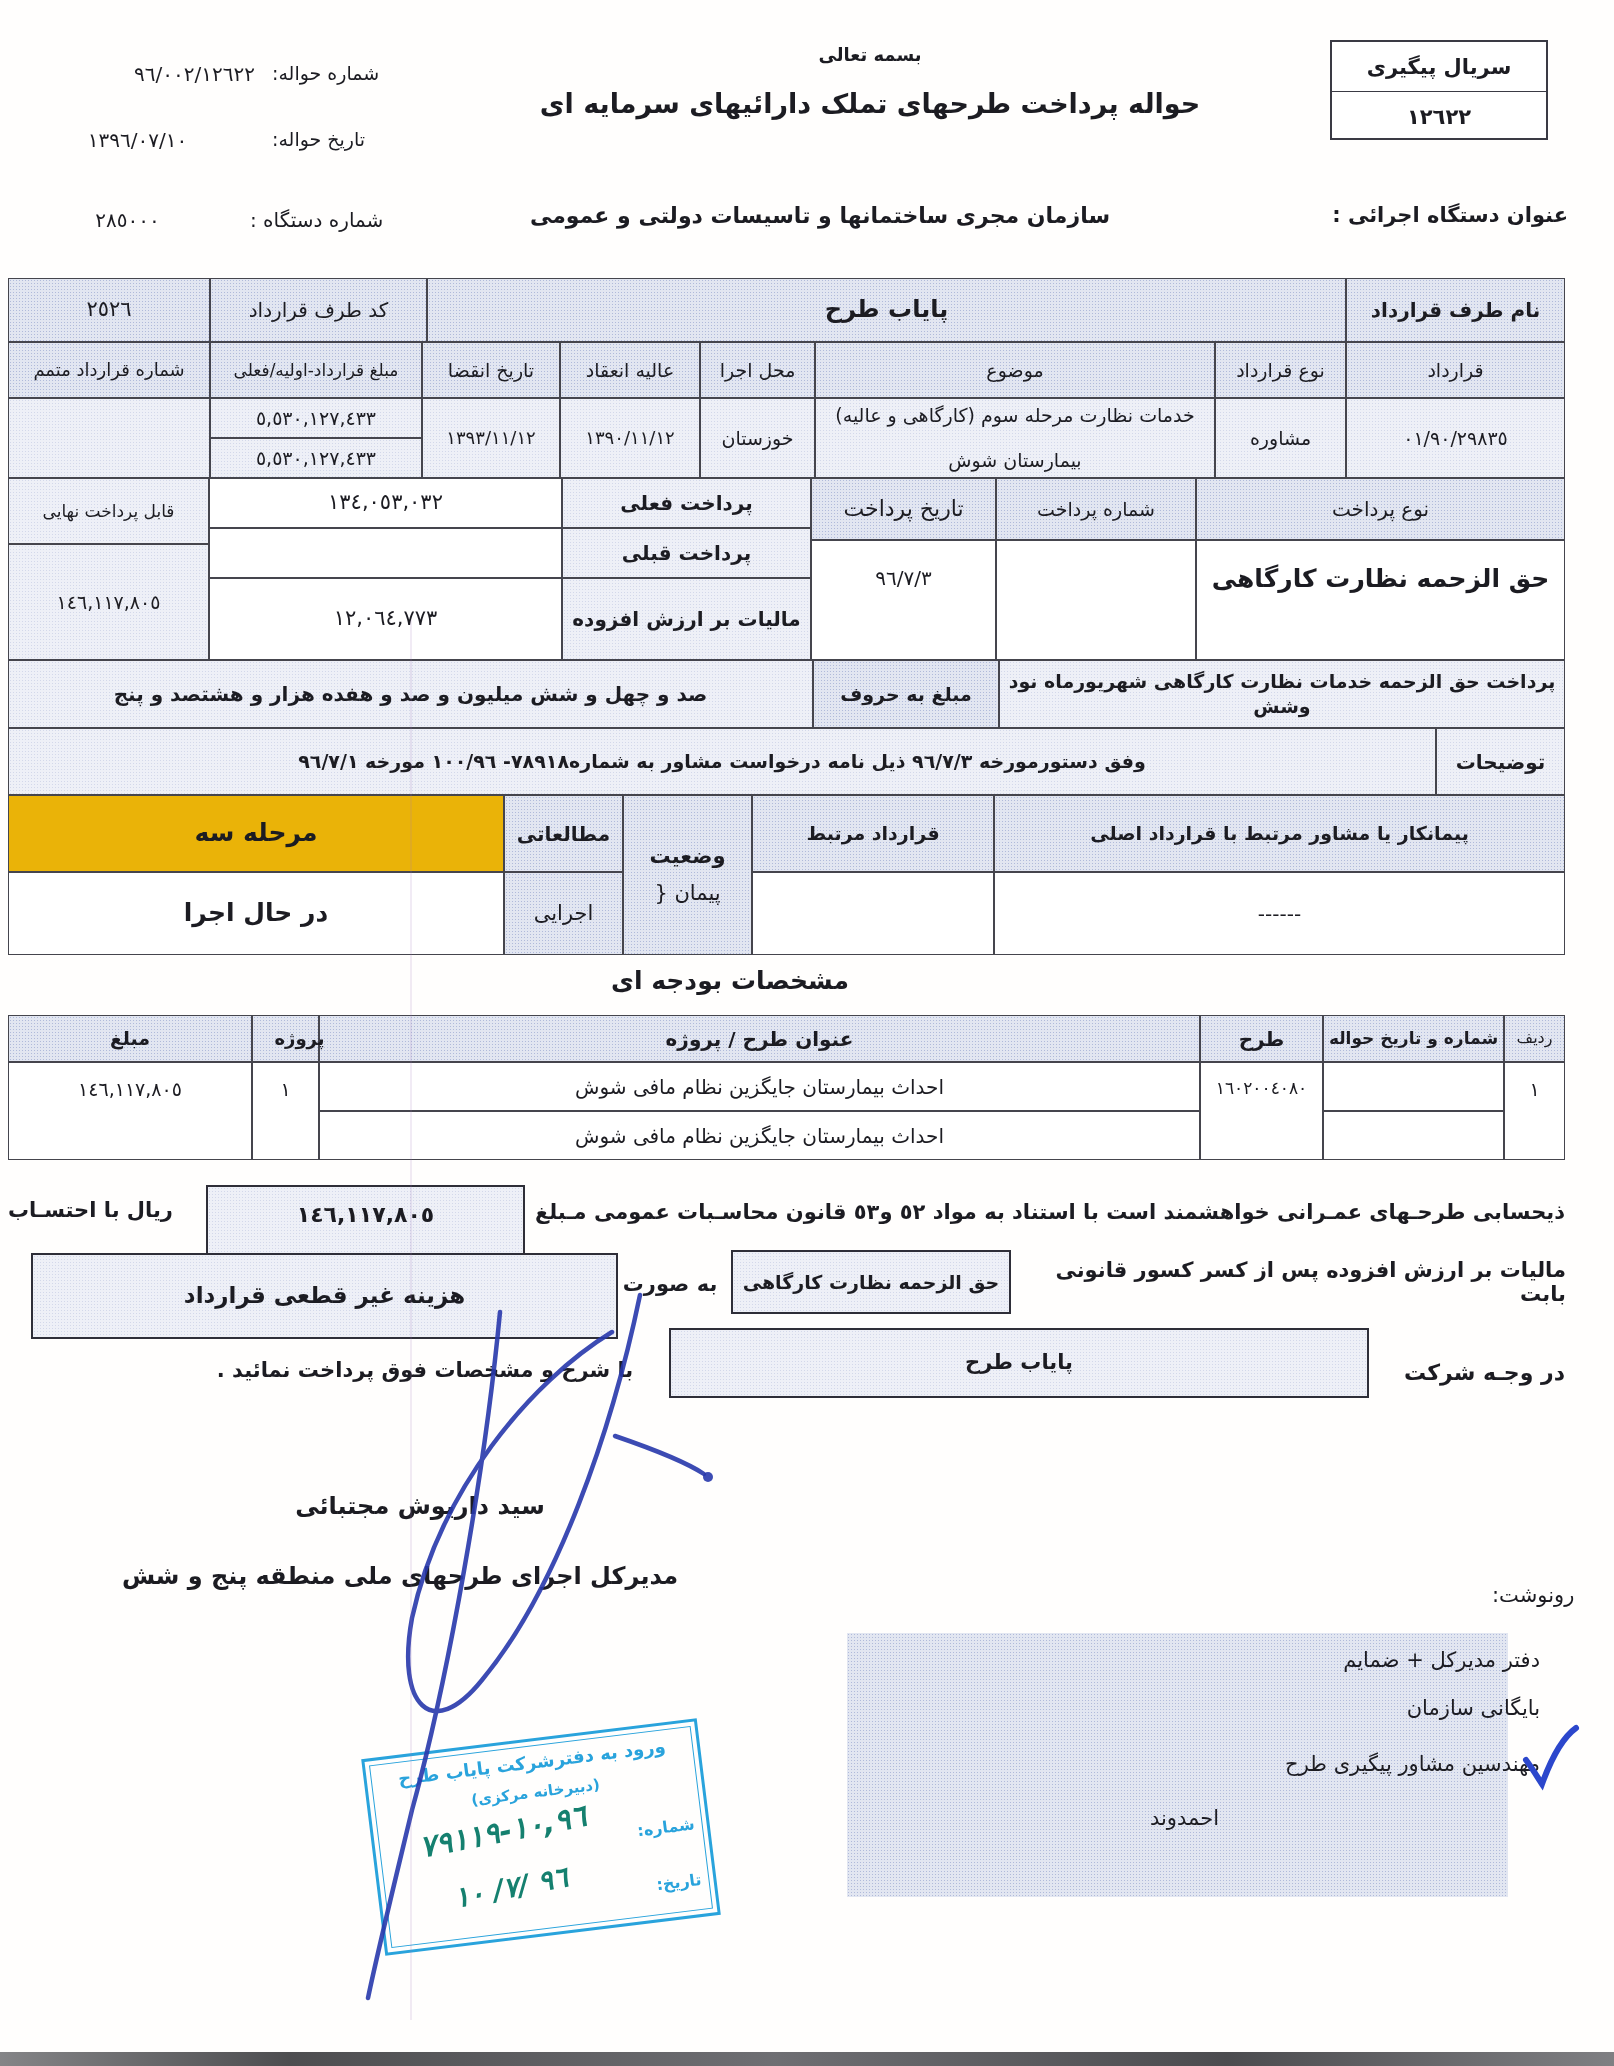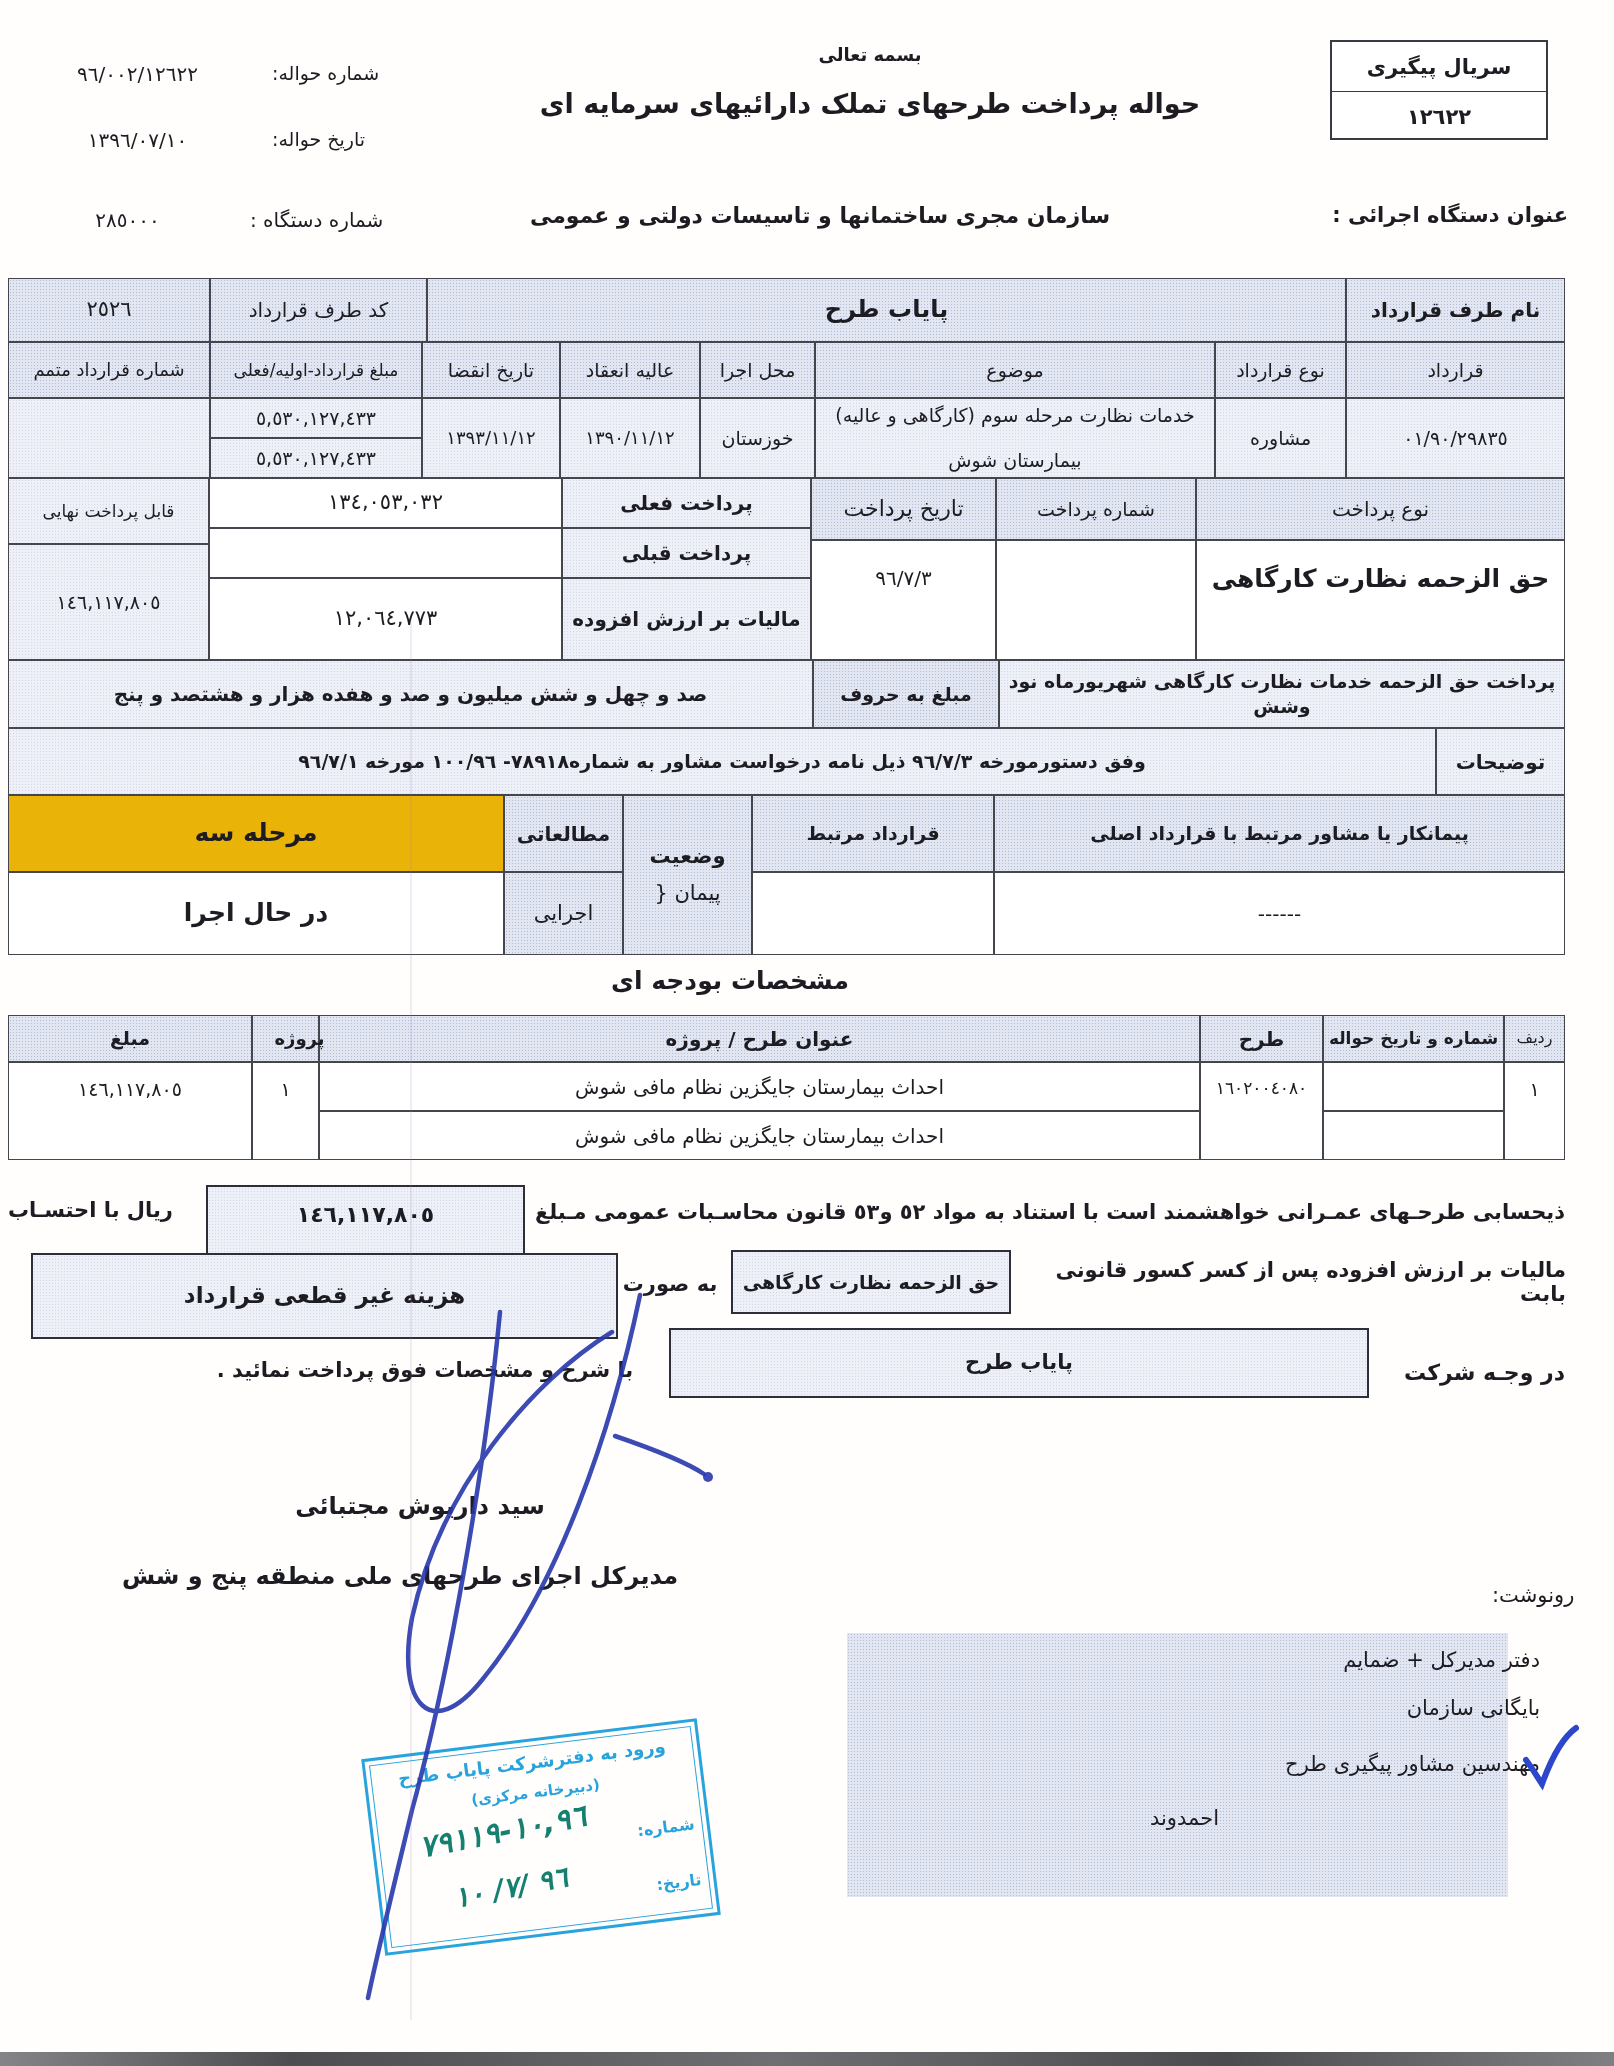--- a/index.html
+++ b/index.html
@@ -47,21 +47,21 @@
   <div class="abs b" style="left:470px;top:88px;width:800px;text-align:center;font-size:27px;">حواله پرداخت طرحهای تملک دارائیهای سرمایه ای</div>
   <div class="abs b" style="left:1268px;top:203px;width:300px;text-align:right;font-size:21px;">عنوان دستگاه اجرائی :</div>
   <div class="abs b" style="left:440px;top:203px;width:760px;text-align:center;font-size:22px;">سازمان مجری ساختمانها و تاسیسات دولتی و عمومی</div>
 
   <div class="abs" style="left:1330px;top:40px;width:218px;height:100px;border:2px solid #3a3a44;background:#fff;">
     <div class="abs b" style="left:0;top:0;width:100%;height:50px;border-bottom:1.5px solid #3a3a44;display:flex;align-items:center;justify-content:center;font-size:21px;">سریال پیگیری</div>
     <div class="abs b num" style="left:0;top:52px;width:100%;height:46px;display:flex;align-items:center;justify-content:center;font-size:21px;">١٢٦٢٢</div>
   </div>
 
   <div class="abs" style="left:272px;top:62px;width:150px;text-align:left;font-size:19px;">شماره حواله:</div>
-  <div class="abs num" style="left:20px;top:62px;width:235px;text-align:center;font-size:20px;">٩٦/٠٠٢/١٢٦٢٢</div>
+  <div class="abs num" style="left:20px;top:62px;width:235px;text-align:right;font-size:20px;">٩٦/٠٠٢/١٢٦٢٢</div>
   <div class="abs" style="left:272px;top:128px;width:150px;text-align:left;font-size:19px;">تاریخ حواله:</div>
   <div class="abs num" style="left:20px;top:128px;width:235px;text-align:center;font-size:20px;">١٣٩٦/٠٧/١٠</div>
   <div class="abs" style="left:250px;top:208px;width:180px;text-align:left;font-size:20px;">شماره دستگاه :</div>
   <div class="abs num" style="left:20px;top:208px;width:215px;text-align:center;font-size:20px;">٢٨٥٠٠٠</div>
 
   <div class="c shade b" style="left:1346px;top:278px;width:219px;height:64px;font-size:20px;">نام طرف قرارداد</div>
   <div class="c shade b" style="left:427px;top:278px;width:919px;height:64px;font-size:24px;">پایاب طرح</div>
   <div class="c shade" style="left:210px;top:278px;width:217px;height:64px;font-size:20px;">کد طرف قرارداد</div>
   <div class="c shade num" style="left:8px;top:278px;width:202px;height:64px;font-size:21px;">٢٥٢٦</div>
 

